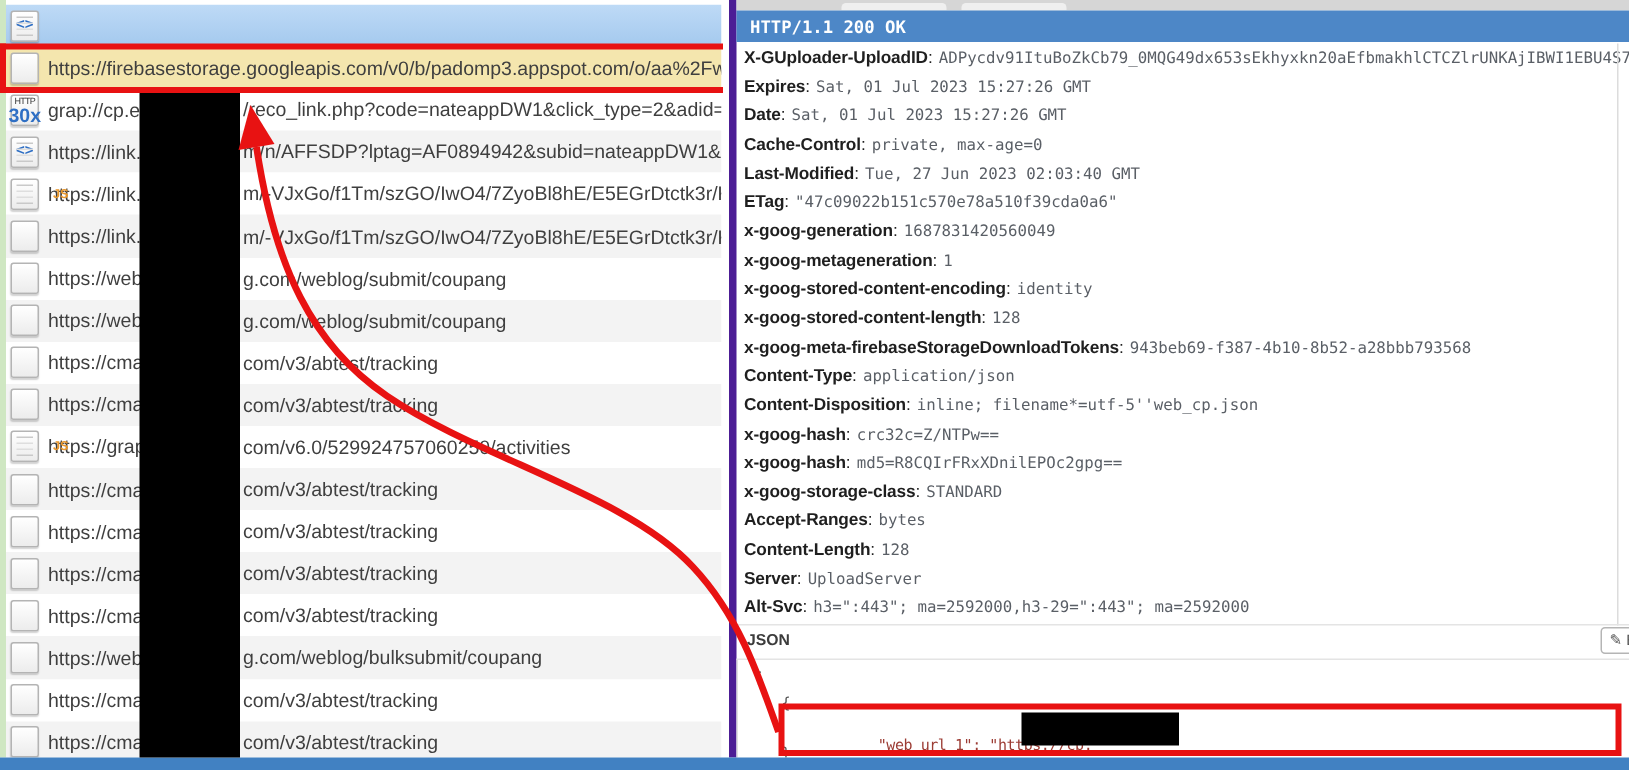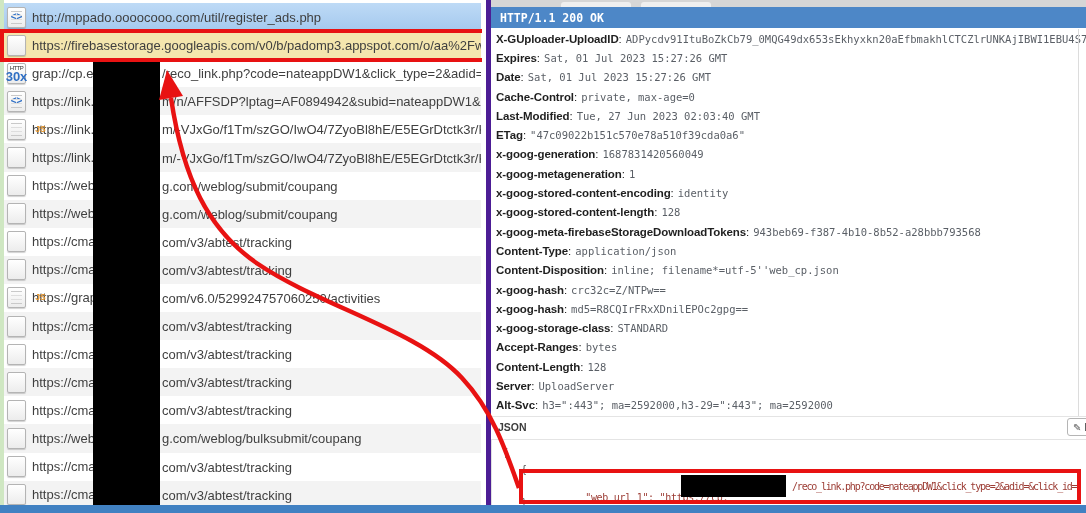--- a/index.html
+++ b/index.html
@@ -81,21 +81,20 @@
 
 <div id="stage">
 
   <div id="left-panel">
     <div id="green-edge"></div>
     <div id="request-list">
         <div class="row odd selected">
           <span class="ricon code">
             <b>&lt;&gt;</b>
           </span>
-          <span class="upre">http://mppado.oooocooo.com/util/register_ads.php</span>
         </div>
         <div class="row even highlighted">
           <span class="ricon doc"></span>
           <span class="upre">https://firebasestorage.googleapis.com/v0/b/padomp3.appspot.com/o/aa%2Fwe</span>
         </div>
         <div class="row odd">
           <span class="ricon http30x">
             <i>HTTP</i>
             <b>30x</b>
           </span>
@@ -298,21 +297,20 @@
       </div>
     <div id="scroll-line"></div>
     <div id="json-divider-top"></div>
     <div id="json-label">JSON</div>
     <div id="edit-button">✎ E</div>
     <div id="json-body">
       <div class="jline" id="jl-bracket">[</div>
       <div class="jline" id="jl-open">{</div>
       <div class="jline" id="jl-url">
         <span class="jpre">"web_url_1": "https://cp.</span>
-        <span class="jpost">/reco_link.php?code=nateappDW1&amp;click_type=2&amp;adid=&amp;click_id=,</span>
       </div>
       <div class="jline" id="jl-close">}</div>
     </div>
   </div>
 
   <div id="bottom-strip"></div>
 
   <div class="redaction" id="redact-left"></div>
   <div class="redaction" id="redact-json"></div>
 

